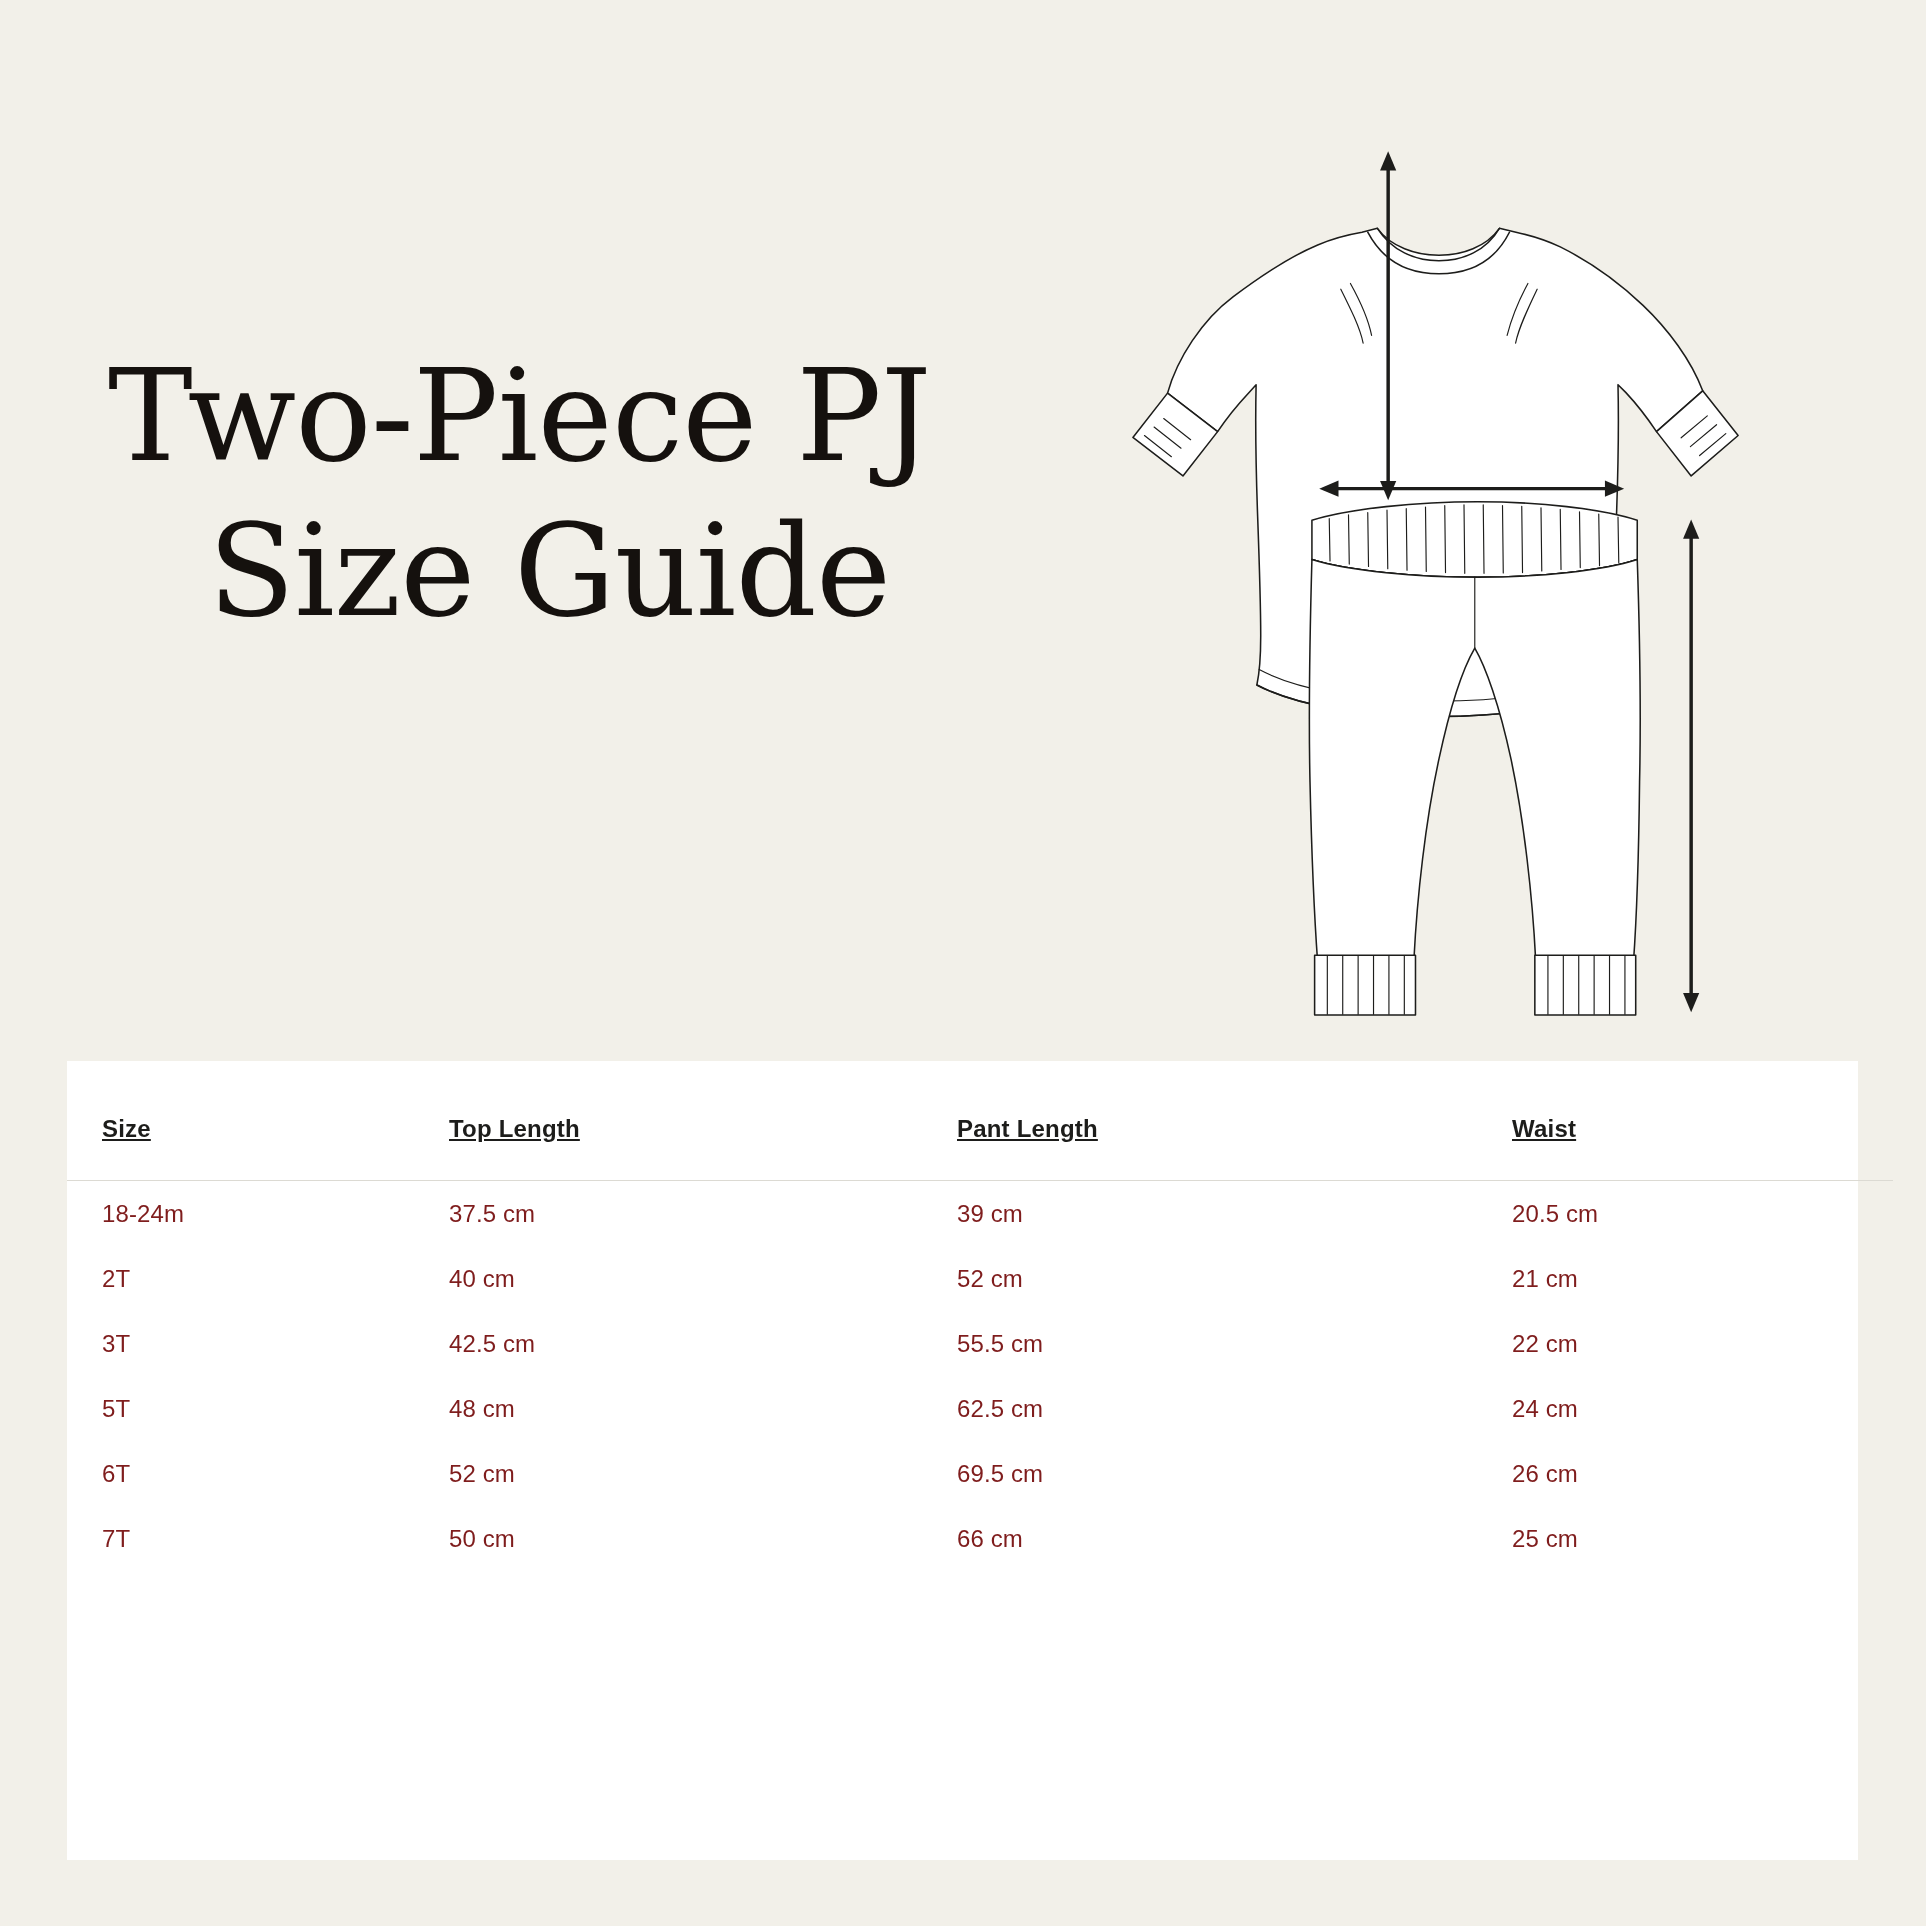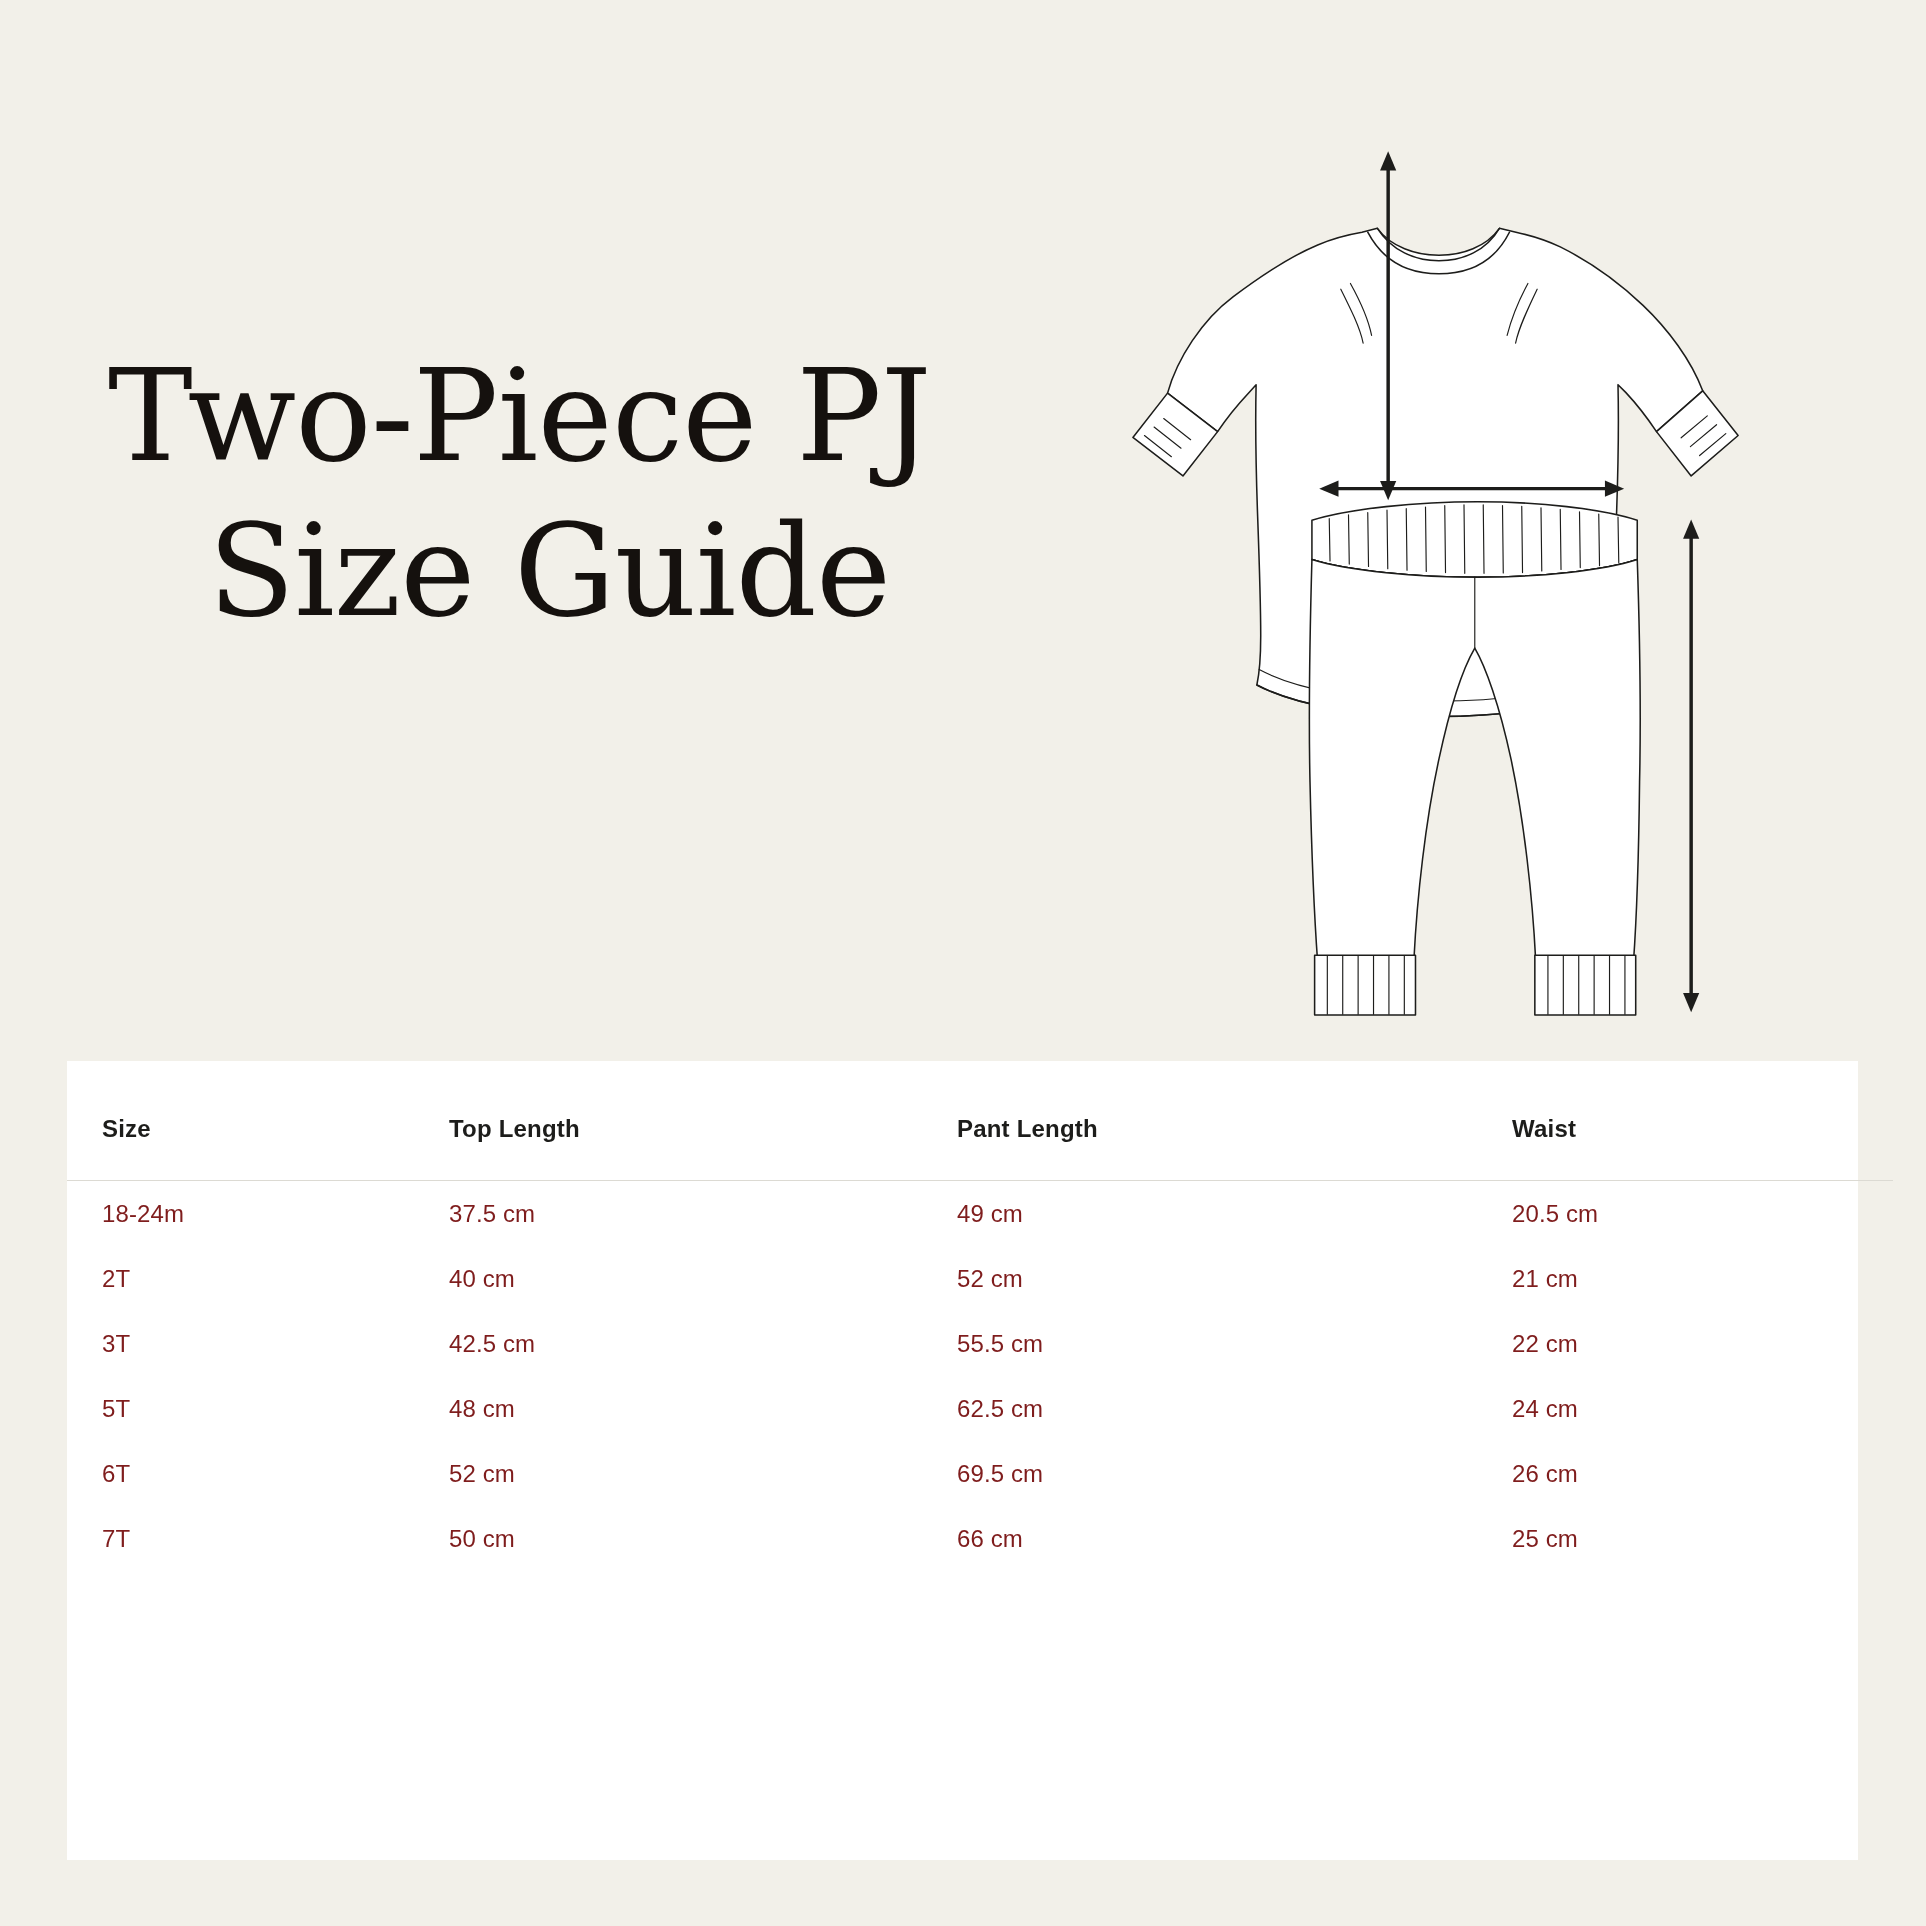--- a/index.html
+++ b/index.html
@@ -67,20 +67,21 @@
     border-collapse: collapse;
     table-layout: fixed;
   }
   table.size-table th {
     text-align: left;
     font-size: 24px;
     font-weight: bold;
     color: #1d1d1b;
     padding: 0 0 37px 0;
     letter-spacing: 0.2px;
+    text-decoration: underline;
   }
   table.size-table thead tr {
     border-bottom: 1.2px solid #dcdad3;
   }
   table.size-table td {
     text-align: left;
     font-size: 24px;
     font-weight: normal;
     color: #7f1d1d;
     padding: 18.5px 0 18.5px 0;
@@ -261,21 +262,21 @@
           <th>Size</th>
           <th>Top Length</th>
           <th>Pant Length</th>
           <th>Waist</th>
         </tr>
       </thead>
       <tbody>
         <tr>
           <td>18-24m</td>
           <td>37.5 cm</td>
-          <td>49 cm</td>
+          <td>39 cm</td>
           <td>20.5 cm</td>
         </tr>
         <tr>
           <td>2T</td>
           <td>40 cm</td>
           <td>52 cm</td>
           <td>21 cm</td>
         </tr>
         <tr>
           <td>3T</td>

